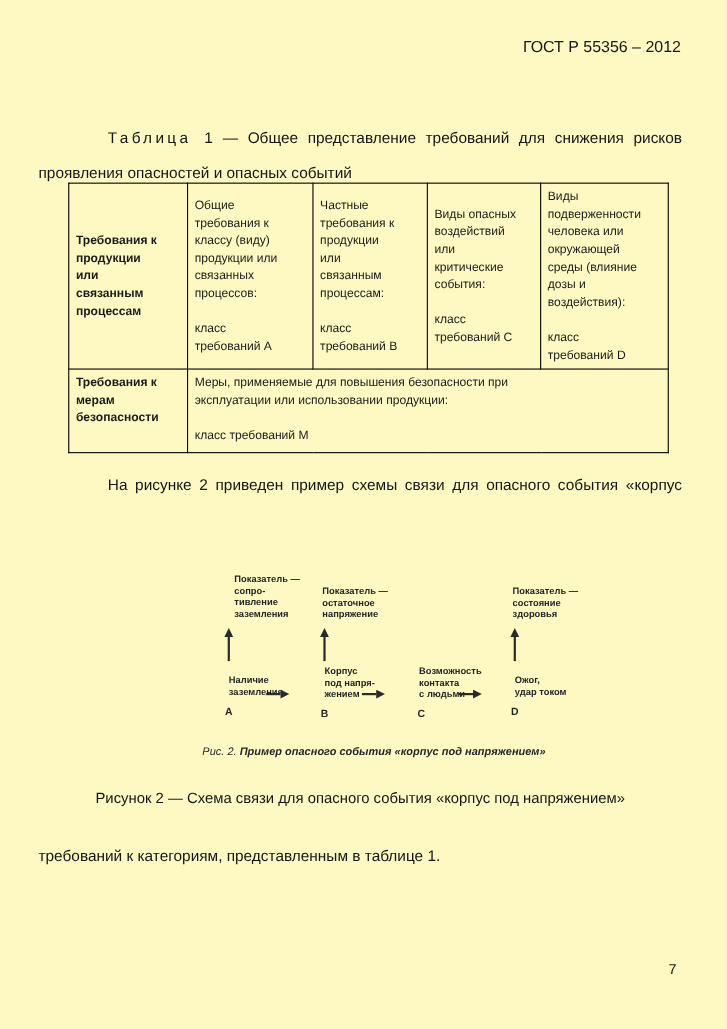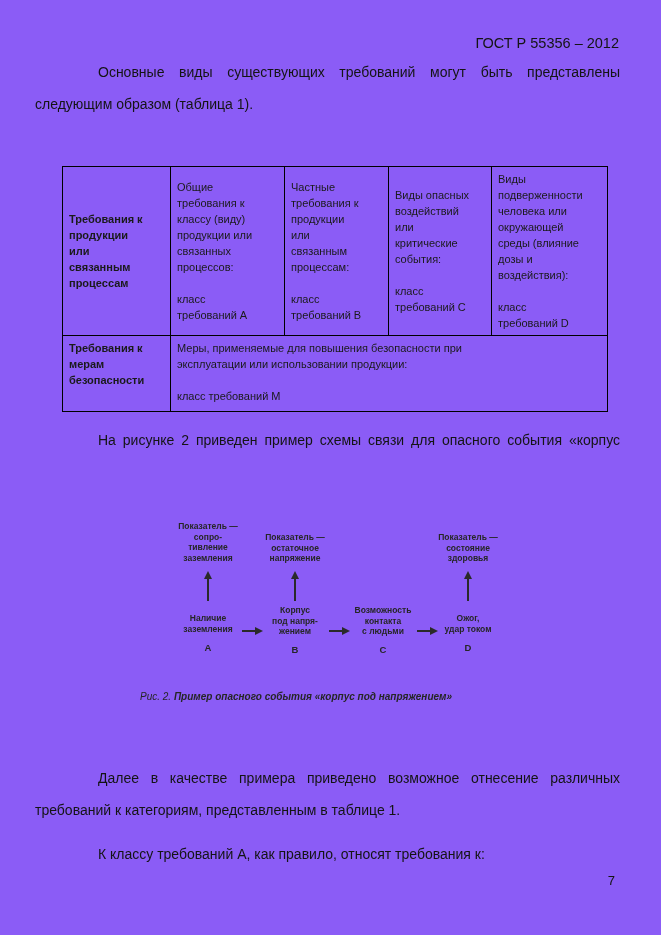--- a/index.html
+++ b/index.html
@@ -1,18 +1,18 @@
 <!DOCTYPE html>
 <html lang="ru"><head>
 <meta charset="utf-8">
 <style>
   html,body { margin:0; padding:0; background:#888; }
   .page {
     position:relative; width:661px; height:935px; margin:0 auto;
-    background:#8b5cf6; overflow:hidden;
+    background:#fef9c3; overflow:hidden;
     font-family:"Liberation Sans", sans-serif; color:#141414;
   }
   
   .hdr {
     position:absolute; top:33px; left:35px; right:42px;
     text-align:right; font-size:14.5px; line-height:20px;
   }
   .para { position:absolute; left:35px; right:41px; }
   .line { font-size:14px; line-height:32px; }
   .indent { text-indent:63px; }
@@ -38,59 +38,59 @@
     white-space:pre-line;
     vertical-align:middle;
     color:#1a1a1a;
   }
   table.t1 tr.r2 td { vertical-align:top; }
   table.t1 td.b { font-weight:bold; }
 
   
   .figure { position:absolute; top:513px; left:140px; width:400px; height:200px; }
   .fig-label {
-    position:absolute; text-align:center;
+    position:absolute; 
     font-size:8.5px; line-height:10.5px; font-weight:bold;
-    color:#262626; white-space:pre-line;
+    color:#262626; white-space:pre-line;margin-left:40px;
   }
   .fig-letter {
     position:absolute; width:20px; text-align:center;
     font-size:9.5px; font-weight:bold; color:#262626;
   }
   .arrow-up { position:absolute; width:2px; height:22px; background:#2a2a2a; top:66px; }
   .arrow-up::before {
     content:""; position:absolute; top:-8px; left:-3.5px;
     border-left:4.5px solid transparent; border-right:4.5px solid transparent;
     border-bottom:8px solid #2a2a2a;
   }
   .arrow-right { position:absolute; width:13px; height:2px; background:#2a2a2a; top:117px; }
   .arrow-right::after {
     content:""; position:absolute; right:-8px; top:-3.5px;
     border-top:4.5px solid transparent; border-bottom:4.5px solid transparent;
     border-left:8px solid #2a2a2a;
   }
   .fig-caption {
-    position:absolute; top:177px; left:0; width:100%;
-    text-align:left; font-size:10px; line-height:13px; color:#262626;
+    position:absolute; top:164px; left:0; width:100%;
+    text-align:center; font-size:10px; line-height:13px; color:#262626;
   }
   .fig-caption .pfx { font-style:italic; font-weight:normal; }
   .fig-caption .txt { font-style:italic; font-weight:bold; }
 </style>
 </head>
 <body>
 
 <div class="page">
 
   <div class="hdr">ГОСТ Р 55356 – 2012</div>
 
-  <div class="para" style="top:56px">
-    <div class="line indent stretch">Основные виды существующих требований могут быть представлены</div>
-    <div class="line">следующим образом (таблица 1).</div>
-  </div>
-
+
+  <div class="para" style="top:109px">
+    <div class="line indent stretch"><span class="spaced">Таблица 1</span><span class="caprest">— Общее представление требований для снижения рисков</span></div>
+    <div class="line">проявления опасностей и опасных событий</div>
+  </div>
 
   <table class="t1">
     <colgroup>
       <col style="width:108px">
         <col style="width:114px">
         <col style="width:104px">
         <col style="width:103px">
         <col style="width:116px">
     </colgroup>
     <tbody>
@@ -185,25 +185,22 @@
     <div class="arrow-right" style="left:277px"></div>
 
     <div class="fig-letter" style="left:58px;top:129px">А</div>
     <div class="fig-letter" style="left:145px;top:131px">В</div>
     <div class="fig-letter" style="left:233px;top:131px">С</div>
     <div class="fig-letter" style="left:318px;top:129px">D</div>
 
     <div class="fig-caption"><span class="pfx">Рис. 2.</span> <span class="txt">Пример опасного события «корпус под напряжением»</span></div>
   </div>
 
+  <div class="figcap-line">Рисунок 2 — Схема связи для опасного события «корпус под напряжением»</div>
 
   <div class="para" style="top:762px">
-    <div class="line indent stretch">Далее в качестве примера приведено возможное отнесение различных</div>
     <div class="line">требований к категориям, представленным в таблице 1.</div>
   </div>
 
-  <div class="para" style="top:838px">
-    <div class="line indent">К классу требований А, как правило, относят требования к:</div>
-  </div>
 
   <div class="pagenum">7</div>
 
 </div>
 
 </body></html>

